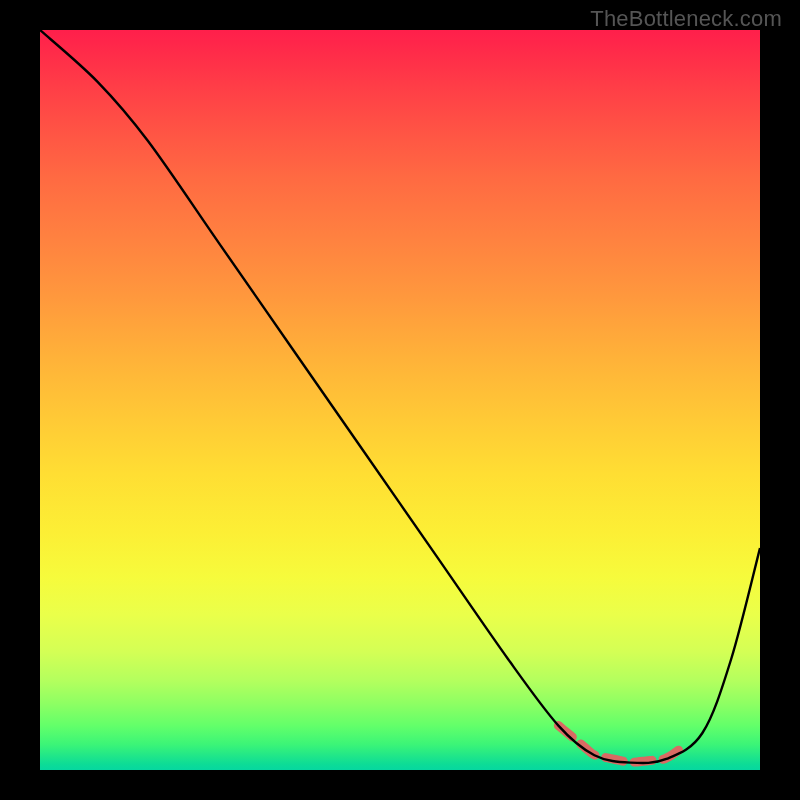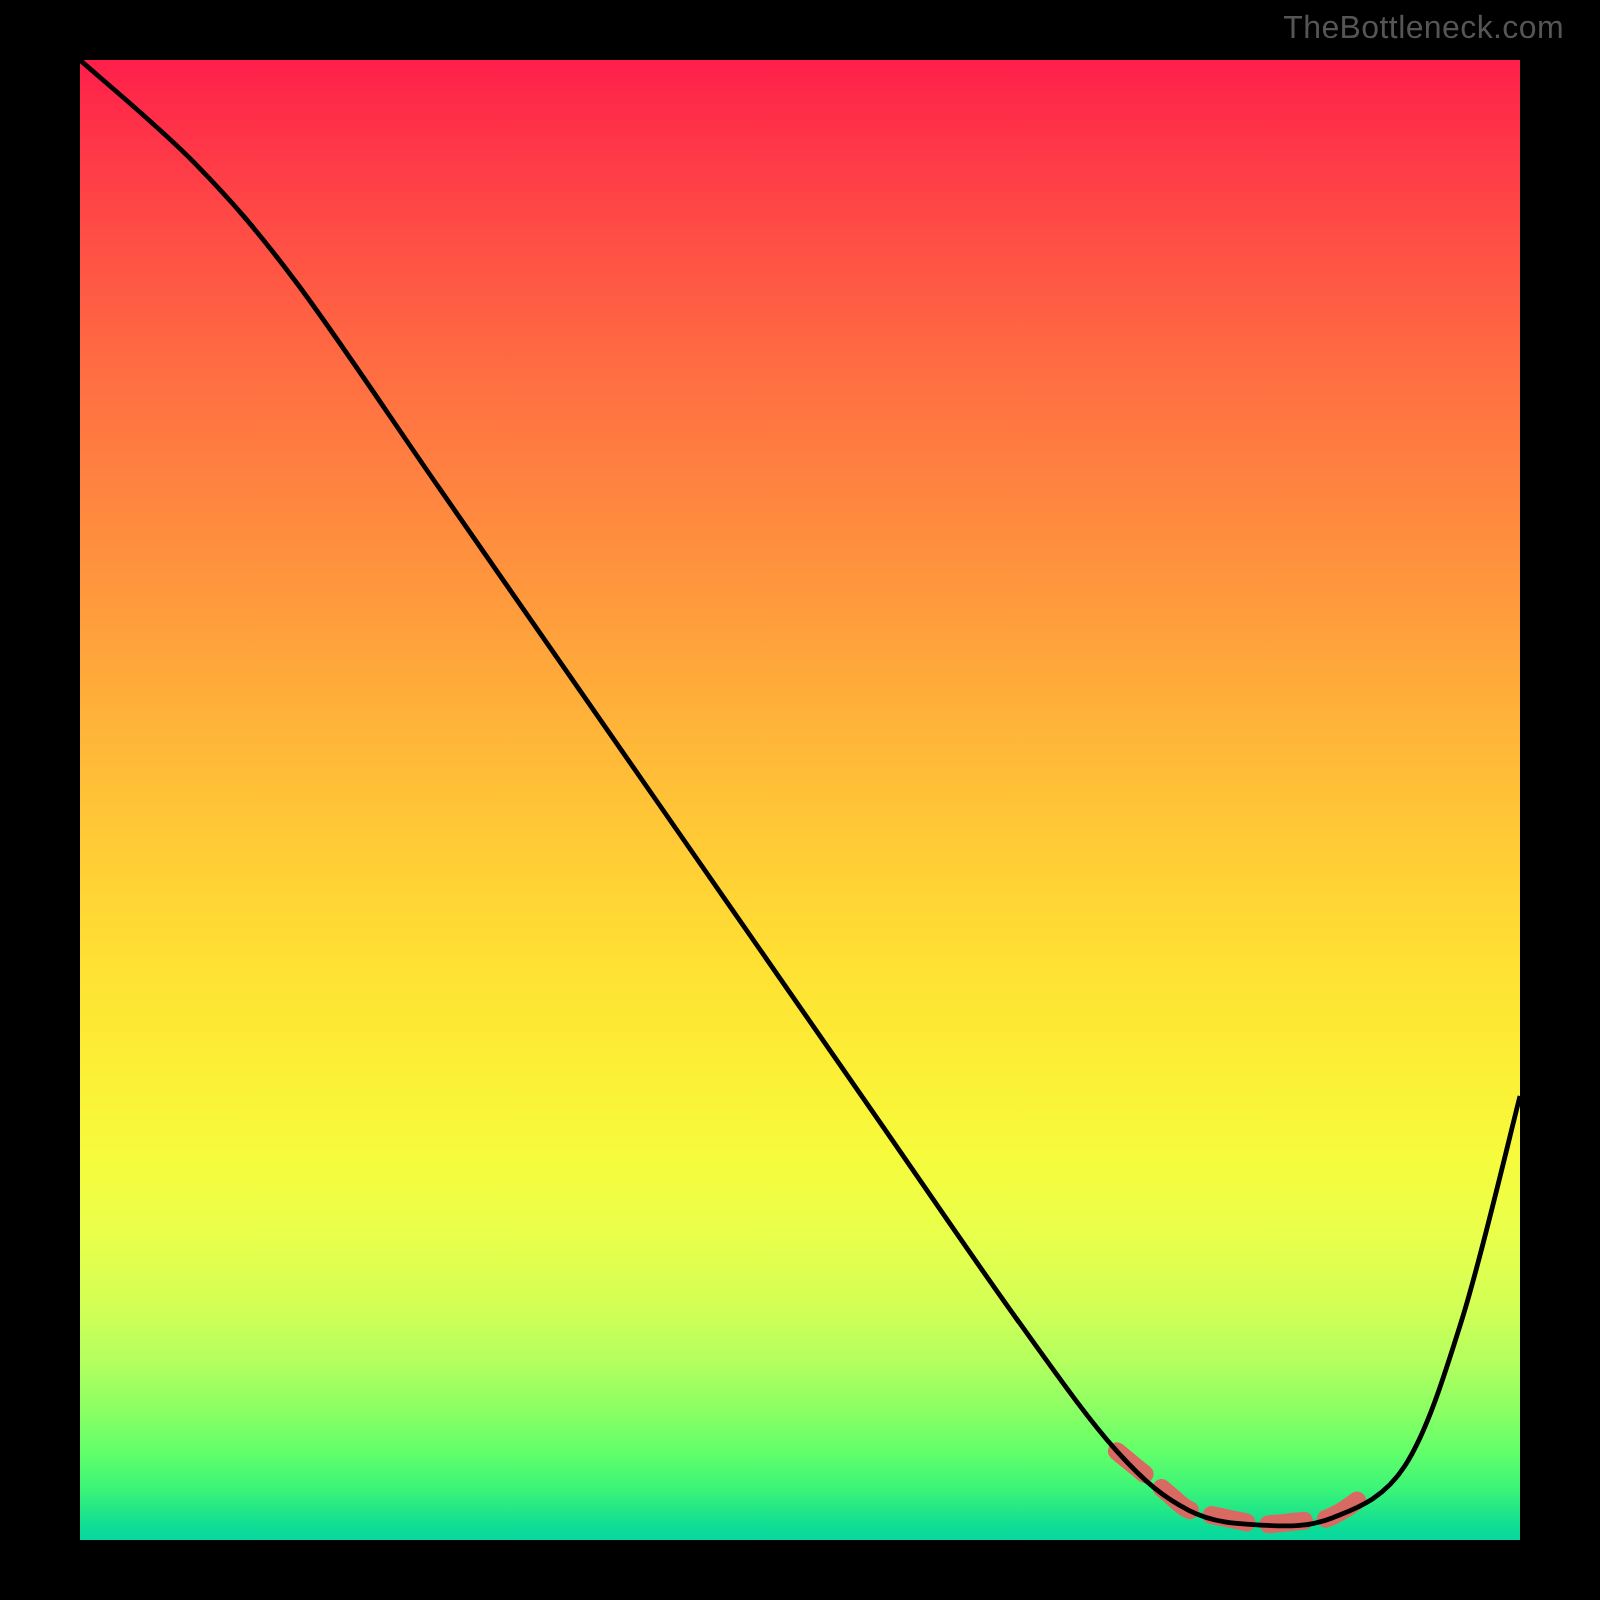--- a/index.html
+++ b/index.html
@@ -9,21 +9,21 @@
     background: #000;
     position: relative;
     font-family: Arial, sans-serif;
     overflow: hidden;
   }
   .watermark {
     position: absolute;
     top: 6px;
     right: 18px;
     color: #555;
-    font-size: 16px;
+    font-size: 22px;
     font-weight: 500;
     z-index: 10;
     letter-spacing: 0.2px;
   }
   .plot-area {
     position: absolute;
     left: 40px;
     top: 30px;
     width: 720px;
     height: 740px;

